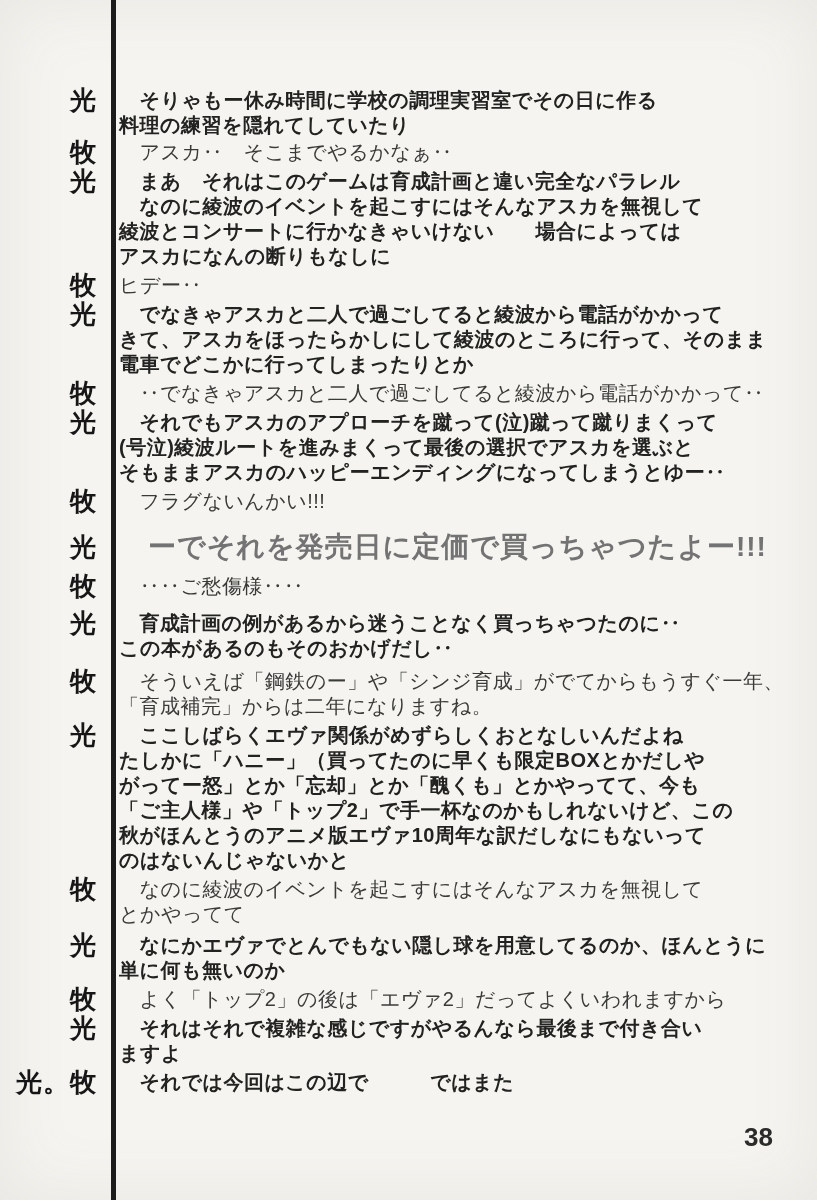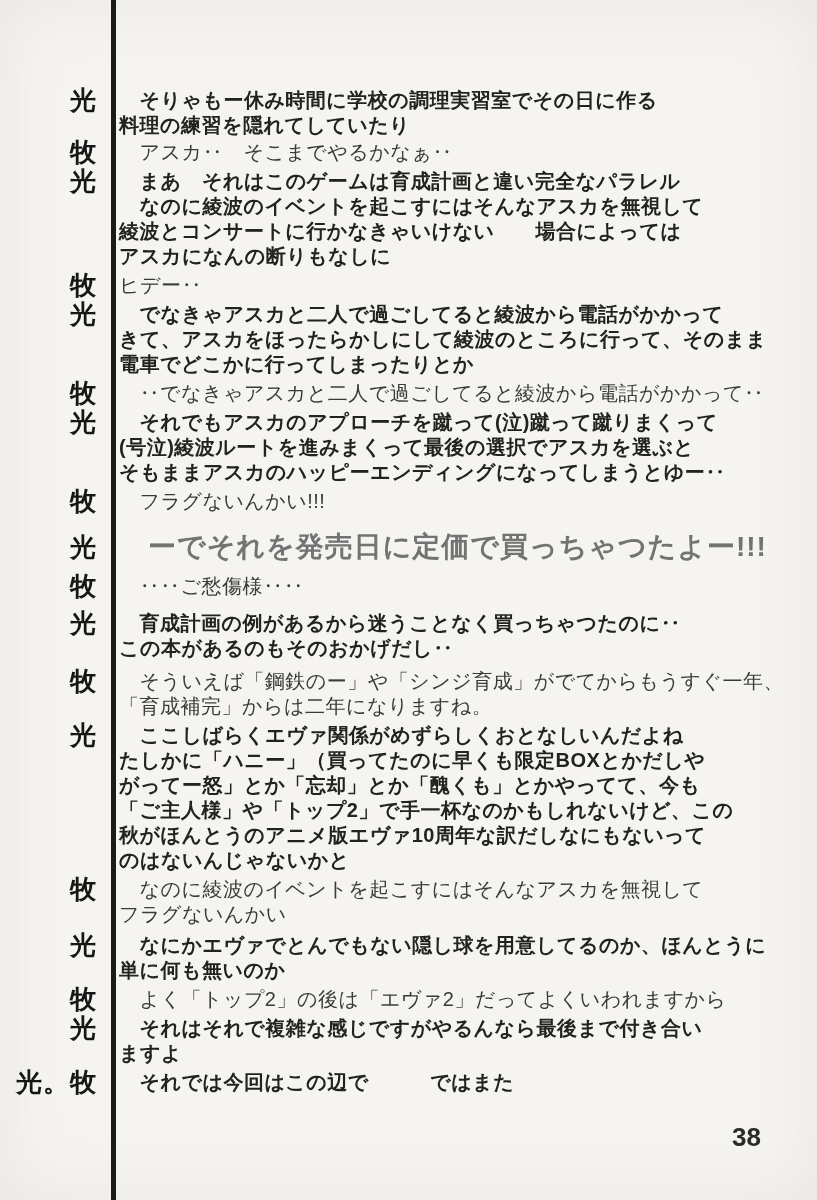--- a/index.html
+++ b/index.html
@@ -50,21 +50,21 @@
     font-weight:bold;
     letter-spacing:1px;
     color:#737373;
   }
   .row:nth-child(1)  { margin-bottom:2px; }
   .row:nth-child(10) { margin-bottom:12px; }
   .row:nth-child(11) { margin-bottom:8px; }
   .row:nth-child(15) { margin-top:6px; }
   .page-number {
     position:absolute;
-    top:1122px; left:4px; width:757px;
+    top:1122px; left:16px; width:757px;
     text-align:right;
     font-size:26px;
     font-weight:bold;
     color:#2b2b29;
     font-family:"Liberation Sans", sans-serif;
   }
 </style>
 </head>
 <body>
 
@@ -161,21 +161,21 @@
           <div class="line">がってー怒」とか「忘却」とか「醜くも」とかやってて、今も</div>
           <div class="line">「ご主人様」や「トップ2」で手一杯なのかもしれないけど、この</div>
           <div class="line">秋がほんとうのアニメ版エヴァ10周年な訳だしなにもないって</div>
           <div class="line">のはないんじゃないかと</div>
         </div>
       </div>
       <div class="row mincho">
         <div class="speaker">牧</div>
         <div class="text">
           <div class="line">　なのに綾波のイベントを起こすにはそんなアスカを無視して</div>
-          <div class="line">フラグないんかい</div>
+          <div class="line">とかやってて</div>
         </div>
       </div>
       <div class="row gothic">
         <div class="speaker">光</div>
         <div class="text">
           <div class="line">　なにかエヴァでとんでもない隠し球を用意してるのか、ほんとうに</div>
           <div class="line">単に何も無いのか</div>
         </div>
       </div>
       <div class="row mincho">

